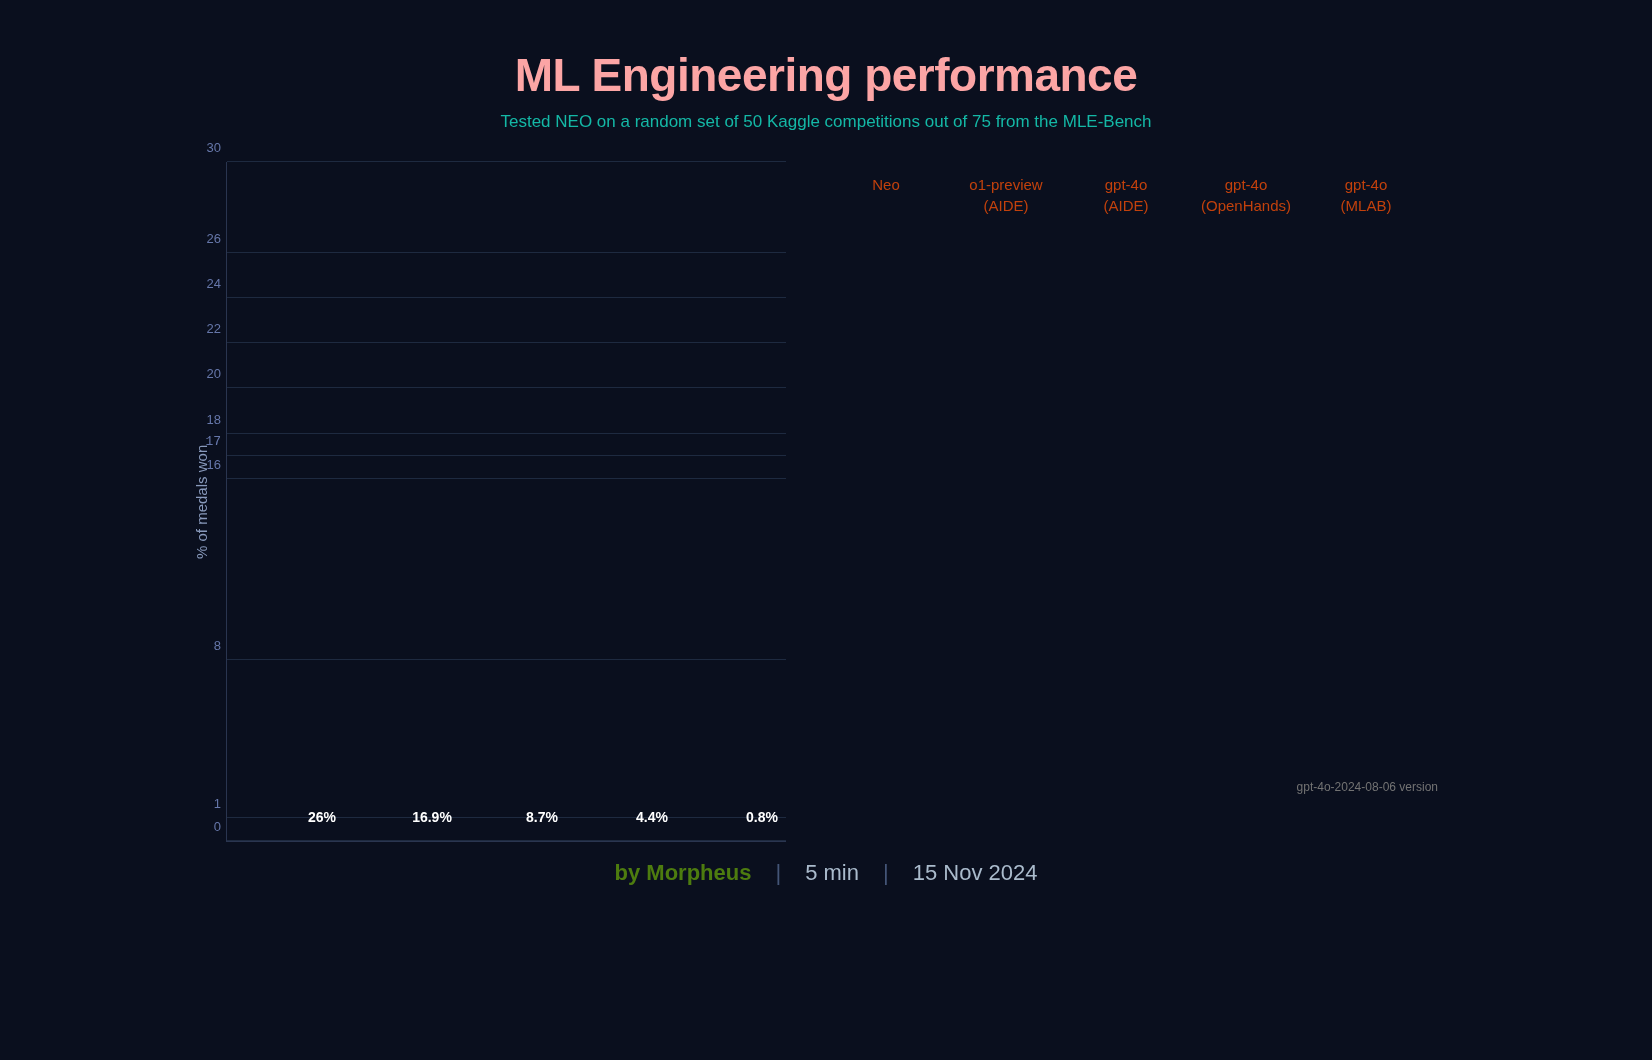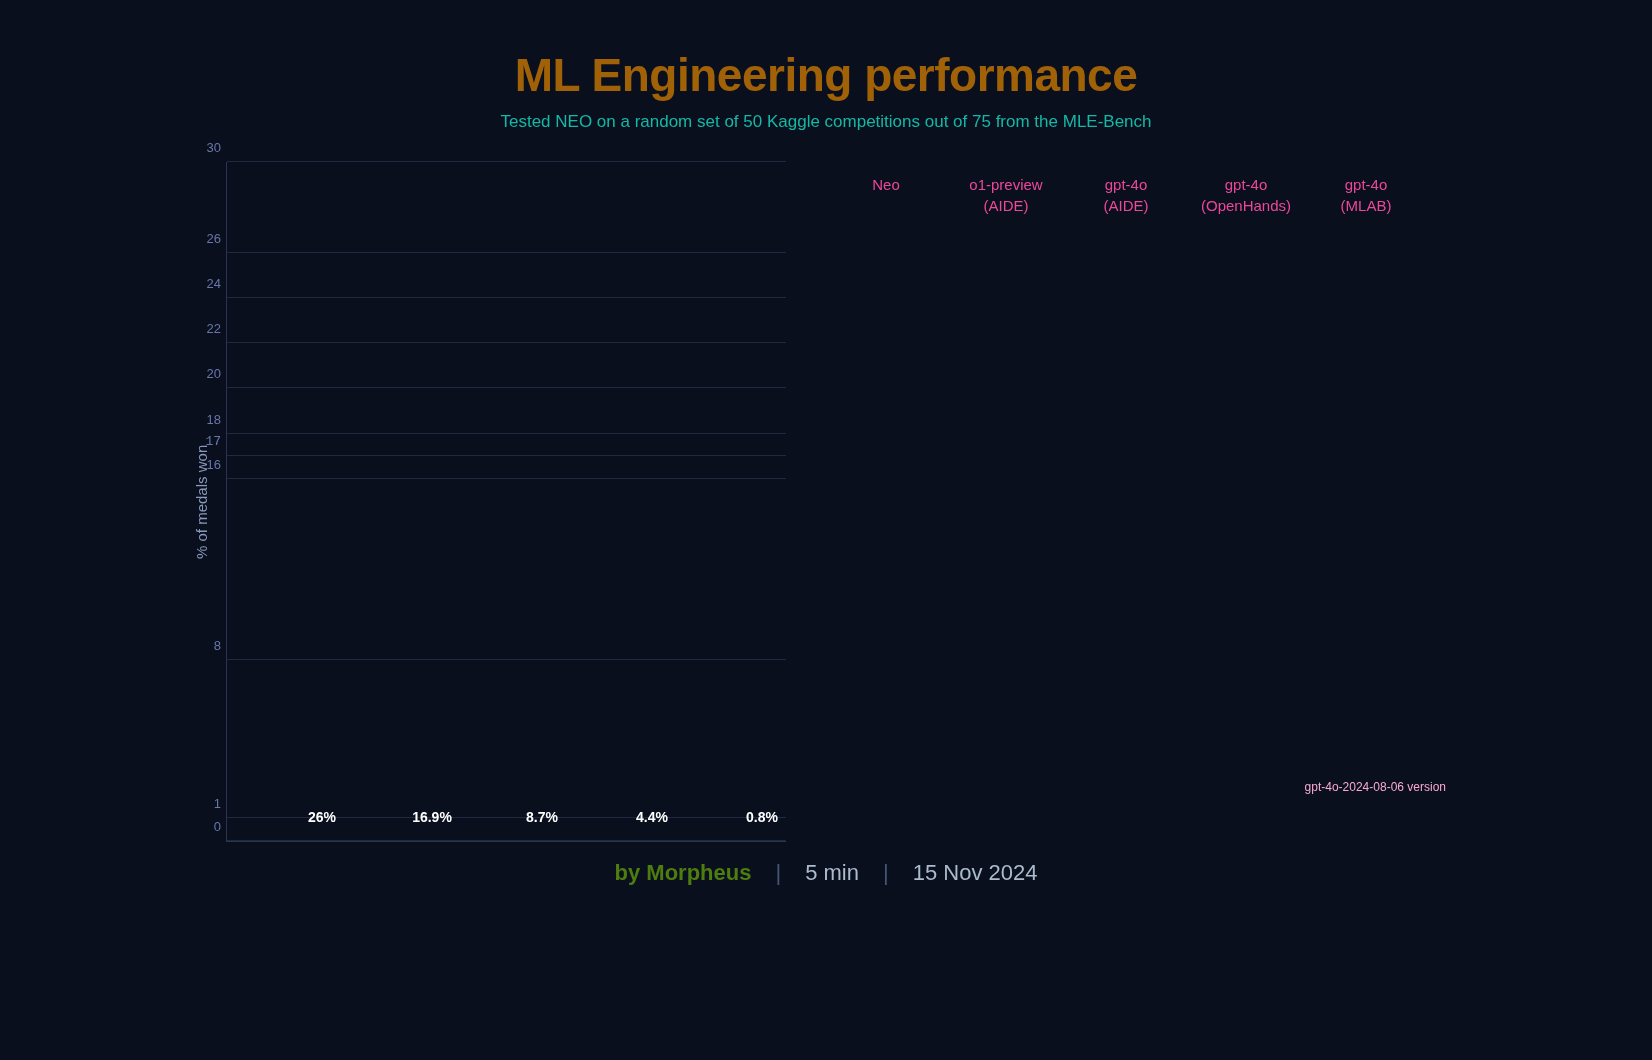--- a/index.html
+++ b/index.html
@@ -18,21 +18,21 @@
     }
 
     .header {
       margin-top: 48px;
       text-align: center;
     }
 
     .main-title {
       font-size: 46px;
       font-weight: 700;
-      color: #a16207;
+      color: #fca5a5;
       letter-spacing: -0.5px;
     }
 
     .subtitle {
       font-size: 17px;
       color: #14b8a6;
       margin-top: 10px;
       font-weight: 400;
     }
 
@@ -137,32 +137,32 @@
     .x-axis-labels {
       display: flex;
       flex-direction: row;
       padding: 0 40px;
       justify-content: space-around;
       margin-top: 12px;
     }
 
     .x-label {
       font-size: 15px;
-      color: #ec4899;
+      color: #c2410c;
       text-align: center;
       line-height: 1.4;
       width: 120px;
     }
 
     .version-note {
       position: absolute;
       bottom: 48px;
-      right: 20px;
+      right: 28px;
       font-size: 12px;
-      color: #f9a8d4;
+      color: #737373;
     }
 
     .footer {
       margin-top: 18px;
       display: flex;
       flex-direction: row;
       align-items: center;
       gap: 24px;
       font-size: 22px;
       color: #aabbcc;

